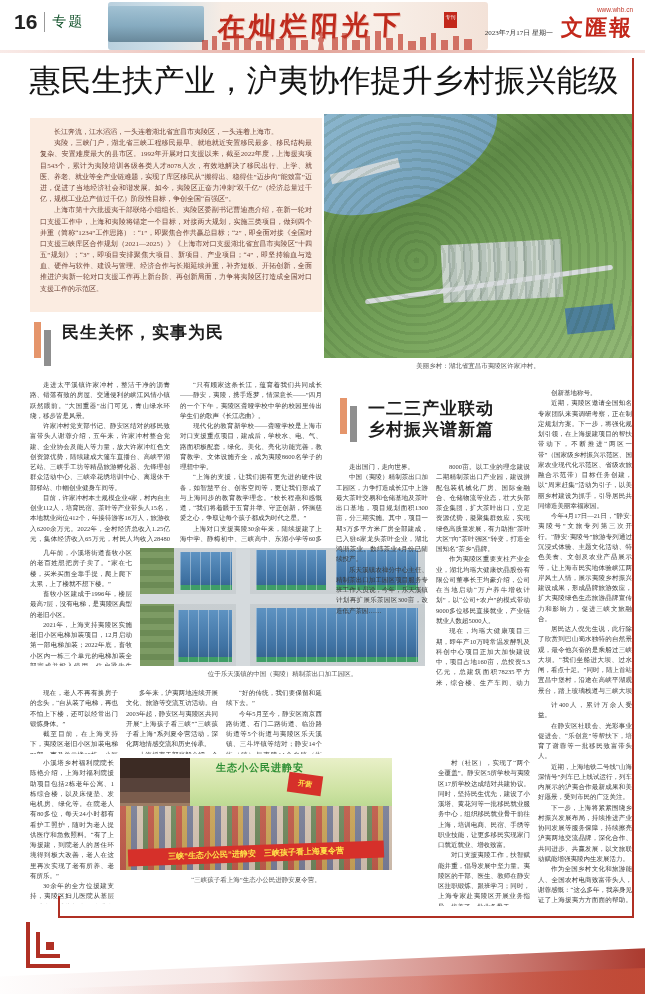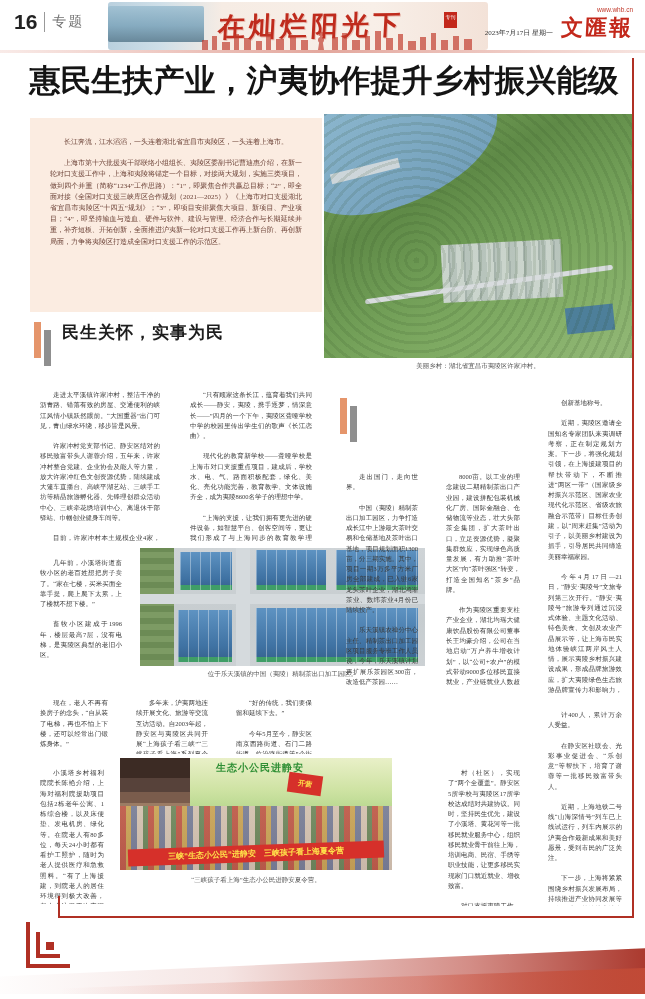--- a/index.html
+++ b/index.html
@@ -4,21 +4,21 @@
 <style>
   * { margin:0; padding:0; box-sizing:border-box; }
   body { background:#e8e6e2; font-family:"Liberation Serif", serif; }
   .page { position:relative; width:645px; height:999px; background:#fff; margin:0 auto; overflow:hidden; }
 
   
   .hdr { position:absolute; left:0; top:0; width:645px; height:52px; }
   .hdr-left { position:absolute; left:14px; top:10px; display:flex; align-items:center; gap:7px; }
   .pageno { font-family:"Liberation Sans",sans-serif; font-size:21px; font-weight:700; color:#222; }
   .hdr-div { width:1px; height:20px; background:#999; }
-  .section-lbl { font-size:14px; color:#737373; letter-spacing:2px; }
+  .section-lbl { font-size:14px; color:#14532d; letter-spacing:2px; }
   .banner { position:absolute; left:108px; top:2px; width:380px; height:48px;
     background:linear-gradient(90deg,#b9d0de 0%,#cfdfe8 14%,#f6ece4 30%,#f8efe8 70%,#f3e2d8 100%);
     border-radius:3px; overflow:hidden; }
   .banner-photo { position:absolute; left:0; top:4px; width:96px; height:36px;
     background:linear-gradient(180deg,#9fc0d2 0%,#7fa6bc 55%,#5e7f92 100%); opacity:.9; border-radius:2px; }
   .banner-title { position:absolute; left:110px; top:6px; font-family:"Liberation Serif",serif;
     font-size:27px; font-weight:700; color:#bf2b1d; letter-spacing:4px; transform:skewX(-4deg) rotate(-1deg);
     text-shadow:1px 1px 0 rgba(191,43,29,.25); white-space:nowrap; }
   .banner-seal { position:absolute; left:336px; top:10px; width:13px; height:16px; background:#c3281b;
     color:#fff; font-size:5px; line-height:1.3; text-align:center; font-family:"Liberation Sans",sans-serif; padding-top:2px; }
@@ -26,26 +26,26 @@
   .hdr-right { position:absolute; right:12px; top:6px; text-align:right; }
   .whb-url { font-size:6.5px; color:#c0392b; font-family:"Liberation Sans",sans-serif; }
   .whb-date { font-size:7px; color:#333; display:inline-block; margin-right:4px; }
   .masthead { display:inline-block; font-size:22px; font-weight:900; color:#c3281b;
     font-family:"Liberation Serif",serif; letter-spacing:2px; transform:skewX(-3deg); }
   .hdr-rule { position:absolute; left:0; top:50px; width:645px; height:3px;
     background:linear-gradient(90deg,rgba(214,120,100,.15),rgba(200,80,60,.5) 50%,rgba(214,120,100,.2)); }
 
   
   .headline { position:absolute; left:24px; top:60px; width:600px; text-align:center;
-    font-family:"Liberation Sans",sans-serif; font-size:31px; font-weight:700; color:#141414; letter-spacing:0; }
+    font-family:"Liberation Sans",sans-serif; font-size:31px; font-weight:400; color:#141414; letter-spacing:0; }
 
   
   .intro { position:absolute; left:30px; top:118px; width:292px; height:194px; background:#fbece1;
     padding:9px 10px; font-size:7px; line-height:1.6; color:#6b4136; overflow:hidden; }
-  .cols p, .intro p { margin:10px; text-indent:2em; text-align:justify; }
+  .cols p, .intro p { margin:0; text-indent:2em; text-align:justify; }
 
   
   .photo1 { position:absolute; left:324px; top:114px; width:308px; height:244px; overflow:hidden;
     background:linear-gradient(150deg,#7ea9c4 0%,#8fb6cd 9%,#6f9a54 16%,#5f8a47 34%,#6f9c55 52%,#7ba75f 66%,#86b06a 82%,#93b877 100%); }
   .photo1 .river { position:absolute; left:-30px; top:-20px; width:210px; height:110px;
     background:linear-gradient(160deg,#8db8cf,#6f9cb8); transform:rotate(-18deg); border-radius:0 0 60% 40%; }
   .photo1 .dam { position:absolute; left:6px; top:52px; width:70px; height:10px; background:#cdd6da; transform:rotate(-14deg); }
   .photo1 .town { position:absolute; left:118px; top:128px; width:120px; height:58px;
     background:repeating-linear-gradient(90deg,#d9dde0 0 7px,#aeb6ba 7px 9px,#c3cacd 9px 15px); opacity:.85; transform:rotate(-3deg); }
   .photo1 .road { position:absolute; left:40px; top:168px; width:250px; height:5px; background:#d8dcde; transform:rotate(-8deg); border-radius:3px; }
@@ -157,20 +157,21 @@
       <span class="whb-date">2023年7月17日 星期一</span>
       <span class="masthead">文匯報</span>
     </div>
     <div class="hdr-rule"></div>
   </div>
 
   <h1 class="headline">惠民生扶产业，沪夷协作提升乡村振兴能级</h1>
 
   <div class="intro">
       <p>长江奔流，江水滔滔，一头连着湖北省宜昌市夷陵区，一头连着上海市。</p>
+      <p>夷陵，三峡门户，湖北省三峡工程移民最早、就地就近安置移民最多、移民结构最复杂、安置难度最大的县市区。1992年开展对口支援以来，截至2022年度，上海援夷项目543个，累计为夷陵培训各级各类人才8078人次，有效地解决了移民出行、上学、就医、养老、就业等全产业链难题，实现了库区移民从“搬得出、稳得住”迈步向“能致富”迈进，促进了当地经济社会和谐发展。如今，夷陵区正奋力冲刺“双千亿”（经济总量过千亿，规模工业总产值过千亿）阶段性目标，争创全国“百强区”。</p>
       <p>上海市第十六批援夷干部联络小组组长、夷陵区委副书记曹迪惠介绍，在新一轮对口支援工作中，上海和夷陵将锚定一个目标，对接两大规划，实施三类项目，做到四个并重（简称“1234”工作思路）：“1”，即聚焦合作共赢总目标；“2”，即全面对接《全国对口支援三峡库区合作规划（2021—2025）》《上海市对口支援湖北省宜昌市夷陵区“十四五”规划》；“3”，即项目安排聚焦大项目、新项目、产业项目；“4”，即坚持输血与造血、硬件与软件、建设与管理、经济合作与长期延续并重，补齐短板、开拓创新，全面推进沪夷新一轮对口支援工作再上新台阶、再创新局面，力争将夷陵区打造成全国对口支援工作的示范区。</p>
     </div>
 
   <div class="photo1">
     <div class="river"></div>
     <div class="dam"></div>
     <div class="town"></div>
     <div class="road"></div>
     <div class="pond"></div>
     <div class="texture"></div>
@@ -250,20 +251,24 @@
     <div class="crowd"></div>
     <div class="banner-red">三峡“生态小公民”进静安　三峡孩子看上海夏令营</div>
   </div>
   <div class="caption" style="left:120px; top:876px; width:272px;">“三峡孩子看上海”生态小公民进静安夏令营。</div>
 
   <div class="sec-head" style="left:340px; top:398px;">
     <div class="bars">
         <div class="b1"></div>
         <div class="b2"></div>
       </div>
+    <div class="sec-title">
+      <div>一二三产业联动</div>
+      <div>乡村振兴谱新篇</div>
+    </div>
   </div>
 
   <div class="cols" style="left:336px; top:462px; width:92px; height:226px;">
       <p>走出国门，走向世界。</p>
       <p>中国（夷陵）精制茶出口加工园区，力争打造成长江中上游最大茶叶交易和仓储基地及茶叶出口基地，项目规划面积1300亩，分三期实施。其中，项目一期3万多平方米厂房全部建成，已入驻6家龙头茶叶企业，湖北鸿渐茶业、数纬茶业4月份已陆续投产。</p>
       <p>乐天溪镇农禅分中心主任、精制茶出口加工园区项目服务专班工作人员说，今年，乐天溪镇计划再扩展乐茶园区300亩，改造低产茶园……</p>
     </div>
   <div class="cols" style="left:436px; top:462px; width:94px; height:226px;">
       <p>8000亩。以工业的理念建设二期精制茶出口产业园，建设拼配包装机械化厂房、国际金融合、仓储物流等业态，壮大头部茶企集团，扩大茶叶出口，立足资源优势，凝聚集群效应，实现绿色高质量发展，有力助推“茶叶大区”向“茶叶强区”转变，打造全国知名“茶乡”品牌。</p>
       <p>作为夷陵区重要支柱产业企业，湖北均瑶大健康饮品股份有限公司董事长王均豪介绍，公司在当地启动“万户养牛增收计划”，以“公司+农户”的模式带动9000多位移民直接就业，产业链就业人数超5000人。</p>

